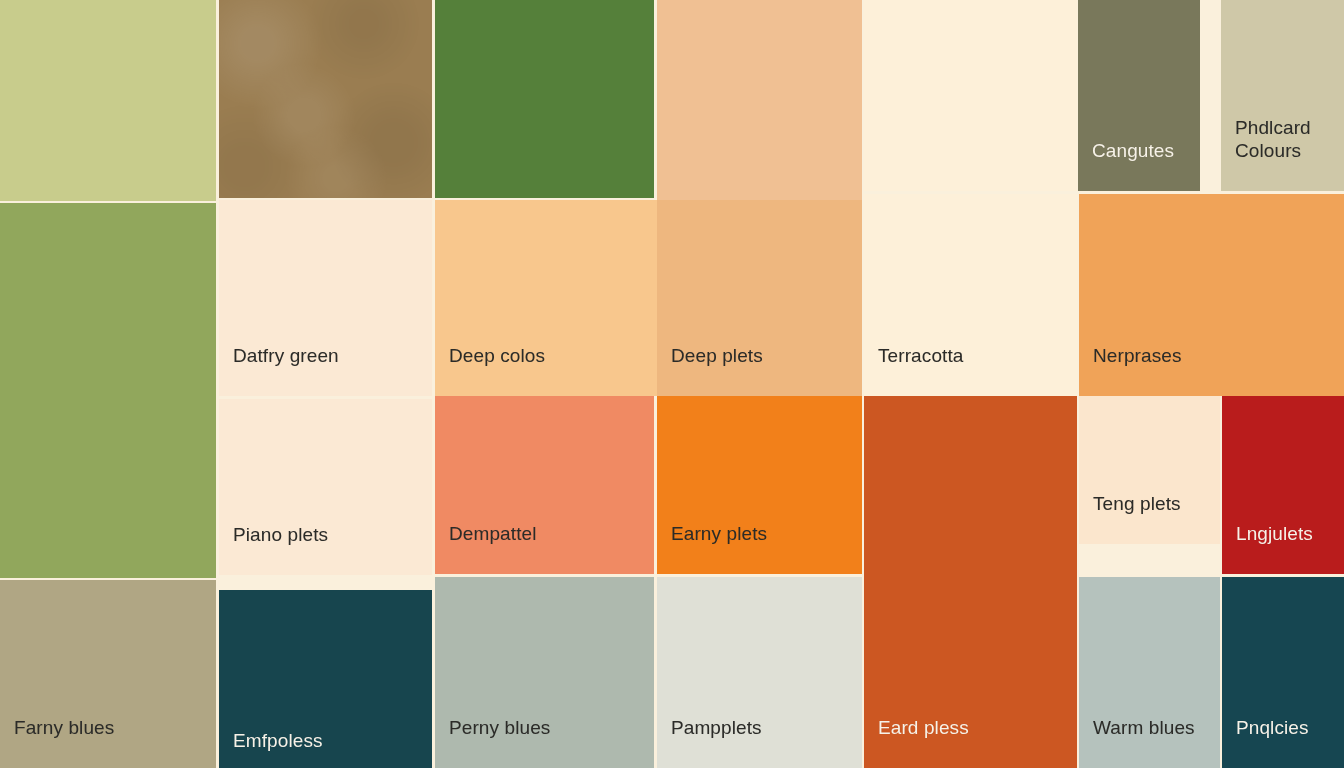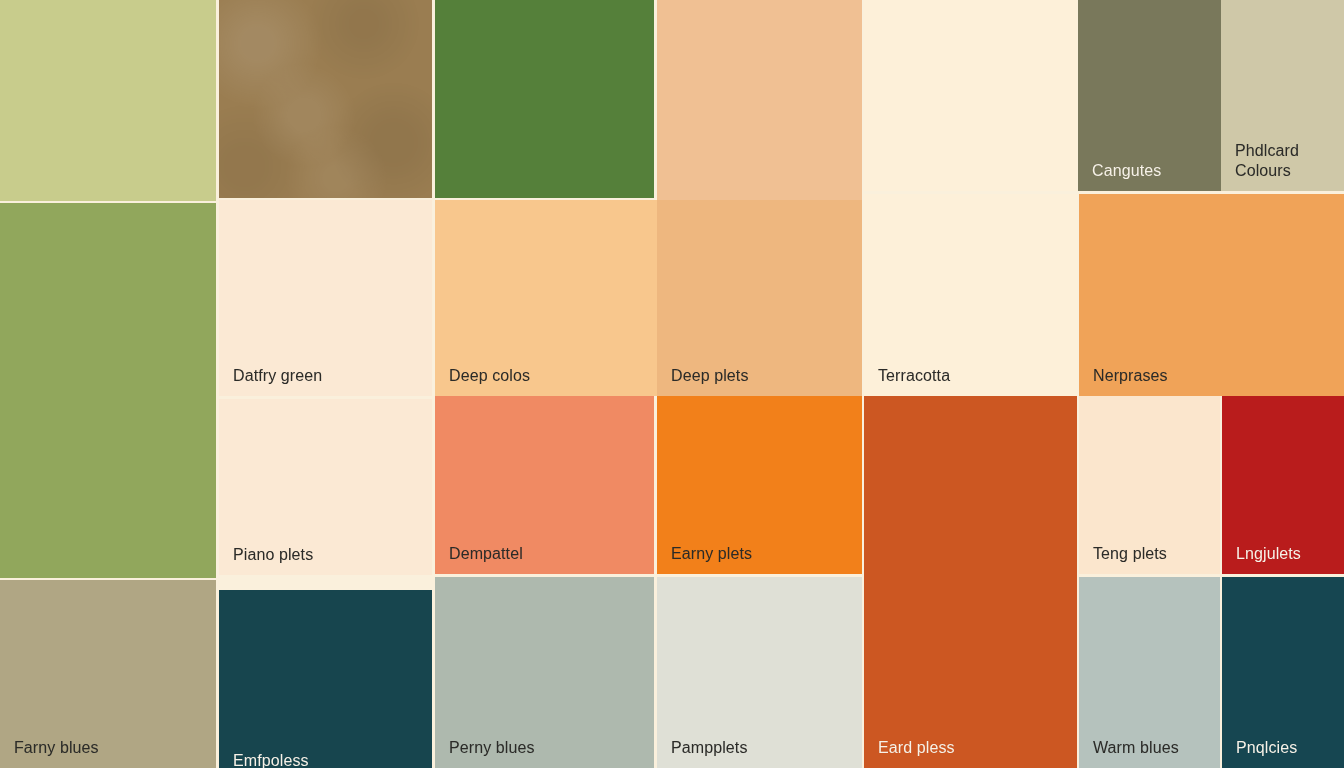--- a/index.html
+++ b/index.html
@@ -16,22 +16,22 @@
     font-family: "Liberation Sans", sans-serif;
   }
   .swatch {
     position: absolute;
     box-sizing: border-box;
     overflow: hidden;
   }
   .swatch-label {
     position: absolute;
     left: 14px;
-    bottom: 10px;
-    font-size: 16px;
+    bottom: 28px;
+    font-size: 19px;
     font-family: "Liberation Sans", sans-serif;
     line-height: 1.25;
     letter-spacing: 0.1px;
     white-space: pre-line;
     text-shadow: 0 0 1px rgba(0,0,0,0.08);
   }
   .swatch-label.dark-text { color: #2b2b28; }
   .swatch-label.light-text { color: #f7f2e8; }
   .swatch.textured::after {
     content: "";
@@ -50,21 +50,21 @@
 </style>
 </head>
 <body>
 
 <div id="palette-board" style="width: 1344px; height: 768px; background: rgb(250, 240, 220);">
     <div class="swatch" style="left: 0px; top: 0px; width: 216px; height: 201px; background: rgb(200, 204, 140);"></div>
     <div class="swatch textured" style="left: 219px; top: 0px; width: 213px; height: 198px; background: rgb(154, 125, 81);"></div>
     <div class="swatch" style="left: 435px; top: 0px; width: 219px; height: 198px; background: rgb(85, 128, 58);"></div>
     <div class="swatch" style="left: 657px; top: 0px; width: 205px; height: 396px; background: rgb(240, 192, 147);"></div>
     <div class="swatch" style="left: 864px; top: 0px; width: 213px; height: 191px; background: rgb(253, 240, 217);"></div>
-    <div class="swatch" style="left: 1078px; top: 0px; width: 143px; height: 191px; background: rgb(121, 120, 91); padding-left: 37px;">
+    <div class="swatch" style="left: 1078px; top: 0px; width: 122px; height: 191px; background: rgb(121, 120, 91); padding-left: 37px;">
       <span class="swatch-label light-text">Cangutes</span>
     </div>
     <div class="swatch" style="left: 1221px; top: 0px; width: 123px; height: 191px; background: rgb(207, 200, 168);">
       <span class="swatch-label dark-text">Phdlcard
 Colours</span>
     </div>
     <div class="swatch" style="left: 0px; top: 203px; width: 216px; height: 375px; background: rgb(145, 167, 92);"></div>
     <div class="swatch" style="left: 219px; top: 200px; width: 213px; height: 196px; background: rgb(251, 233, 212);">
       <span class="swatch-label dark-text">Datfry green</span>
     </div>
@@ -85,21 +85,21 @@
     </div>
     <div class="swatch" style="left: 435px; top: 396px; width: 219px; height: 178px; background: rgb(240, 138, 99); text-align: center;">
       <span class="swatch-label dark-text">Dempattel</span>
     </div>
     <div class="swatch" style="left: 657px; top: 396px; width: 205px; height: 178px; background: rgb(242, 128, 26);">
       <span class="swatch-label dark-text">Earny plets</span>
     </div>
     <div class="swatch" style="left: 864px; top: 396px; width: 213px; height: 372px; background: rgb(204, 87, 34);">
       <span class="swatch-label light-text">Eard pless</span>
     </div>
-    <div class="swatch" style="left: 1079px; top: 396px; width: 141px; height: 178px; background: rgb(251, 230, 205);">
+    <div class="swatch" style="left: 1079px; top: 396px; width: 141px; height: 148px; background: rgb(251, 230, 205);">
       <span class="swatch-label dark-text">Teng plets</span>
     </div>
     <div class="swatch" style="left: 1222px; top: 396px; width: 122px; height: 178px; background: #b91c1c;">
       <span class="swatch-label light-text">Lngjulets</span>
     </div>
     <div class="swatch" style="left: 0px; top: 580px; width: 216px; height: 188px; background: rgb(176, 166, 132);">
       <span class="swatch-label dark-text">Farny blues</span>
     </div>
     <div class="swatch" style="left: 219px; top: 577px; width: 213px; height: 191px; background: rgb(23, 69, 78); margin-top: 13px;">
       <span class="swatch-label light-text">Emfpoless</span>

